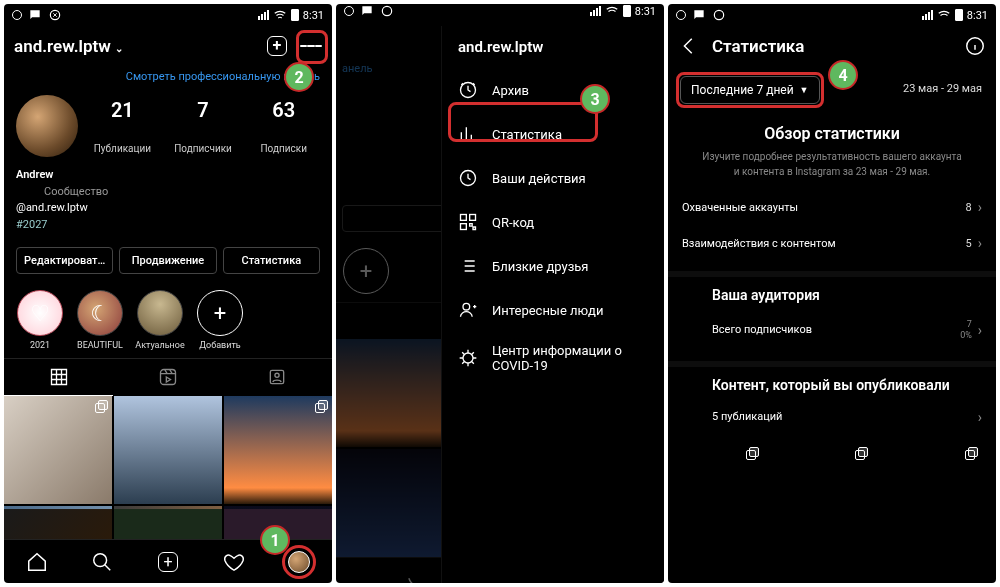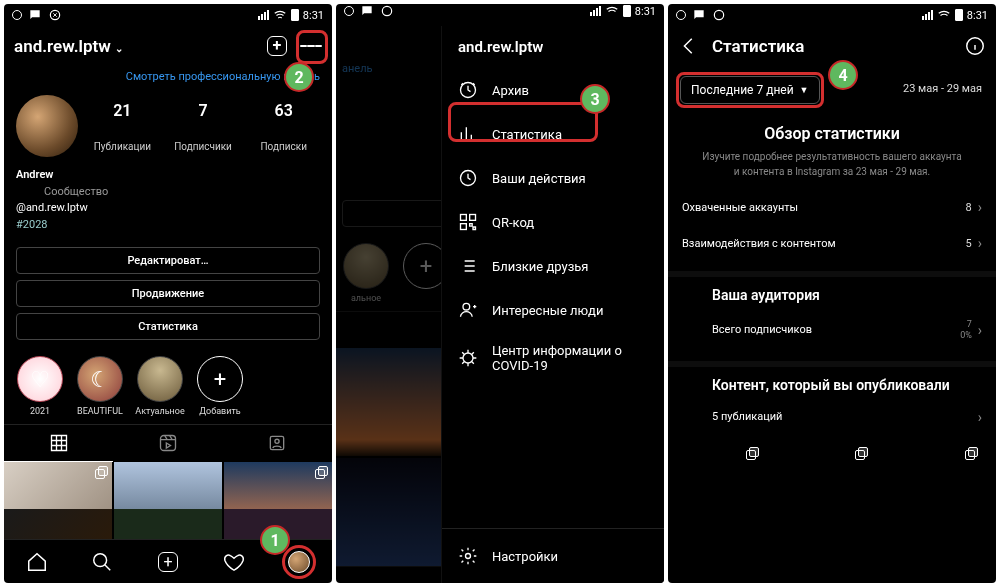--- a/index.html
+++ b/index.html
@@ -53,25 +53,25 @@
   .hdr .sp { flex: 1; }
   .icn { width: 22px; height: 22px; display: inline-flex; align-items: center; justify-content: center; }
   .icn svg { width: 22px; height: 22px; stroke: #fff; fill: none; stroke-width: 1.6; }
   .hamburger div { width: 18px; height: 2px; background: #fff; margin: 2.5px 0; border-radius: 1px; }
   .plusbox { border: 1.6px solid #fff; border-radius: 6px; width: 20px; height: 20px; display: flex; align-items: center; justify-content: center; font-size: 16px; line-height: 1; }
   
   .propanel { color: #3797f0; text-align: right; padding: 4px 12px 8px; font-size: 11px; }
   .statsrow { display: flex; align-items: center; padding: 4px 12px; gap: 8px; }
   .avatar-lg { width: 62px; height: 62px; border-radius: 50%; background: radial-gradient(circle at 35% 35%, #d4a574, #6b4a2a 60%, #2a1a0a); flex-shrink: 0; }
   .statsrow .col { flex: 1; text-align: center; }
-  .statsrow .num { font-size: 16px; font-weight: 600; }
+  .statsrow .num { font-size: 20px; font-weight: 600; }
   .statsrow .lbl { font-size: 10px; color: #ccc; margin-top: 21px; }
   .bio { padding: 6px 12px; font-size: 11px; line-height: 1.5; }
   .bio .dim { color: #999; margin-left: 28px; }
-  .btnrow { display: flex; gap: 6px; padding: 8px 12px; flex-direction: column; }
+  .btnrow { display: flex; gap: 6px; padding: 8px 12px; }
   .btn { flex: 1; border: 1px solid #444; border-radius: 4px; padding: 6px 4px; text-align: center; font-size: 11px; font-weight: 500; white-space: nowrap; overflow: hidden; text-overflow: ellipsis; }
   
   .hl { display: flex; gap: 8px; padding: 8px 10px; overflow: hidden; }
   .hlitem { display: flex; flex-direction: column; align-items: center; gap: 4px; width: 52px; flex-shrink: 0; }
   .hlc { width: 46px; height: 46px; border-radius: 50%; border: 1.5px solid #444; display: flex; align-items: center; justify-content: center; font-size: 22px; background-size: cover; }
   .hlc.g1 { background: radial-gradient(circle,#fff,#ffccd5); border-color:#b84a5a; }
   .hlc.g2 { background: radial-gradient(circle at 40% 40%,#d4a574,#8b3a3a); }
   .hlc.g3 { background: radial-gradient(circle,#ffd38a,#8b5a2a); }
   .hlc.g4 { background: radial-gradient(circle at 50% 30%,#c8b890,#6b5a3a); }
   .hlc.add { border: 1.5px solid #fff; color: #fff; }
@@ -228,21 +228,21 @@
     <div class="col">
       <div class="num">63</div>
       <div class="lbl">Подписки</div>
     </div>
   </div>
 
   <div class="bio">
     <div style="font-weight:600">Andrew</div>
     <div class="dim">Сообщество</div>
     <div>@and.rew.lptw</div>
-    <div style="color:#9cc">#2028</div>
+    <div style="color:#9cc">#2027</div>
   </div>
 
   <div class="btnrow">
     <div class="btn">Редактироват…</div>
     <div class="btn">Продвижение</div>
     <div class="btn">Статистика</div>
   </div>
 
   <div class="hl">
     <div class="hlitem">
@@ -374,24 +374,20 @@
           <div class="num">63</div>
           <div class="lbl">Подписки</div>
         </div>
     </div>
     <div style="height:50px"></div>
     <div class="btnrow" style="padding-left:6px">
         <div class="btn">Статистика</div>
       </div>
     <div class="hl" style="padding-left:4px">
       <div class="hlitem">
-          <div class="hlc g4"></div>
-          <div class="hlt">альное</div>
-        </div>
-      <div class="hlitem">
           <div class="hlc add">+</div>
         </div>
     </div>
     <div class="tabs">
         <div class="tab">
           <svg viewBox="0 0 24 24">
             <rect x="4" y="4" width="16" height="16" rx="2"></rect>
           </svg>
         </div>
       </div>
@@ -473,31 +469,20 @@
         <span>Интересные люди</span>
       </div>
       <div class="ditem">
         <span class="icn">
             <svg viewBox="0 0 24 24">
               <circle cx="12" cy="12" r="6"></circle>
               <path d="M12 2v4M12 18v4M2 12h4M18 12h4M5 5l3 3M16 16l3 3M5 19l3-3M16 8l3-3"></path>
             </svg>
           </span>
         <span>Центр информации о COVID-19</span>
-      </div>
-    </div>
-    <div class="dfoot">
-      <div class="ditem" style="padding:4px 4px">
-        <span class="icn">
-            <svg viewBox="0 0 24 24">
-              <circle cx="12" cy="12" r="3"></circle>
-              <path d="M12 2v3M12 19v3M4.2 4.2l2.1 2.1M17.7 17.7l2.1 2.1M2 12h3M19 12h3M4.2 19.8l2.1-2.1M17.7 6.3l2.1-2.1"></path>
-            </svg>
-          </span>
-        <span>Настройки</span>
       </div>
     </div>
   </div>
   <div class="highlight" style="top:98px;left:112px;width:150px;height:40px"></div>
   <div class="step" style="top:80px;right:54px">3</div>
 </div>
 
 <div class="phone">
   <div class="statusbar">
     <div class="left">

